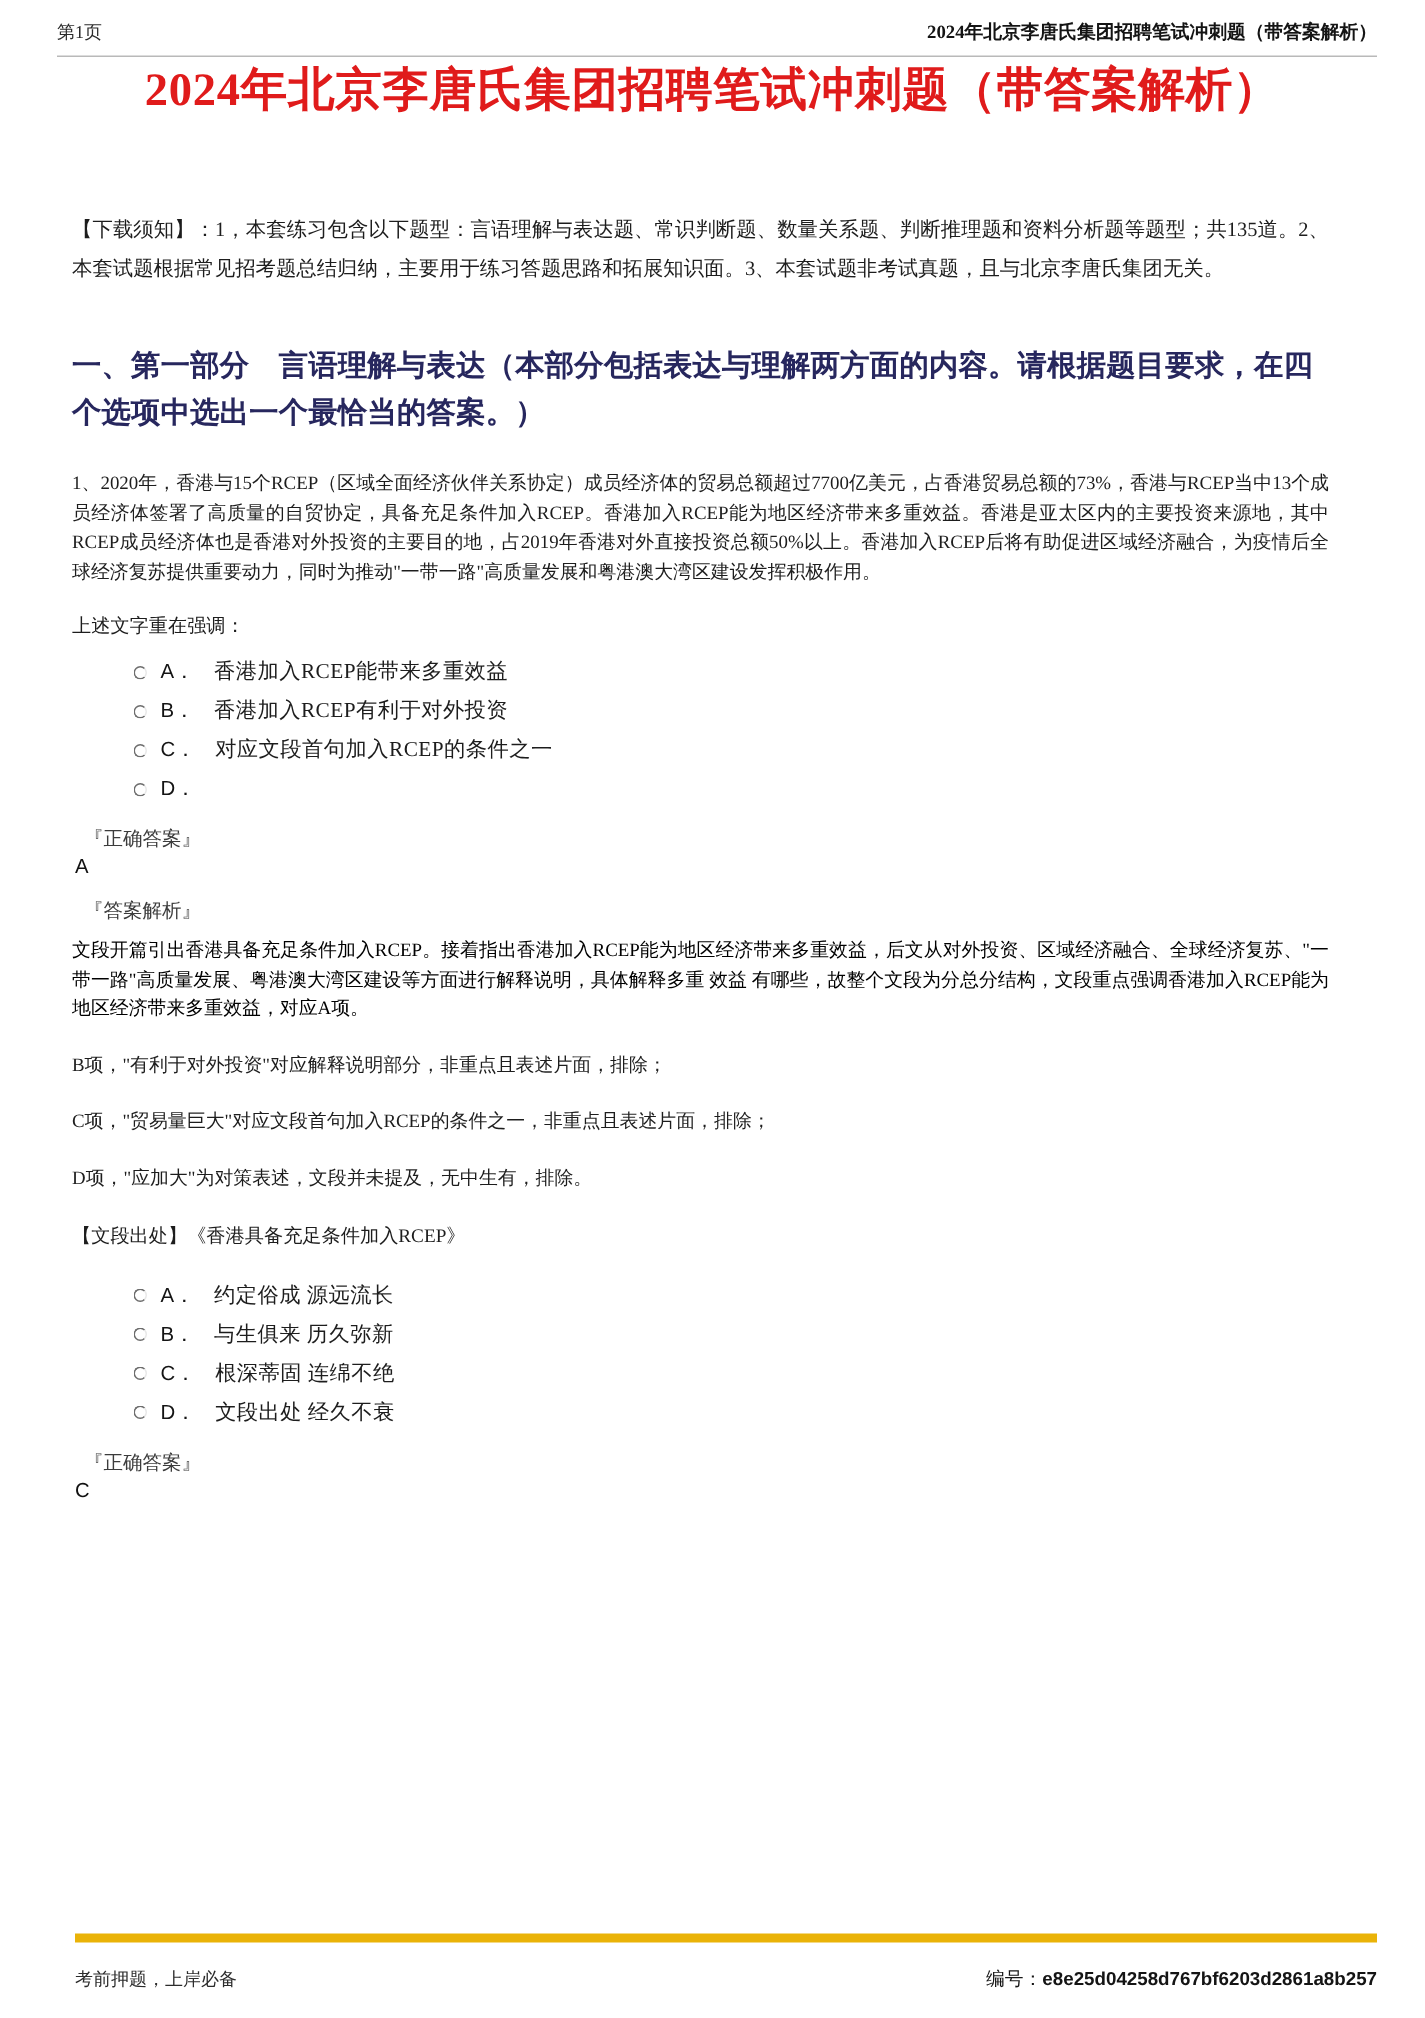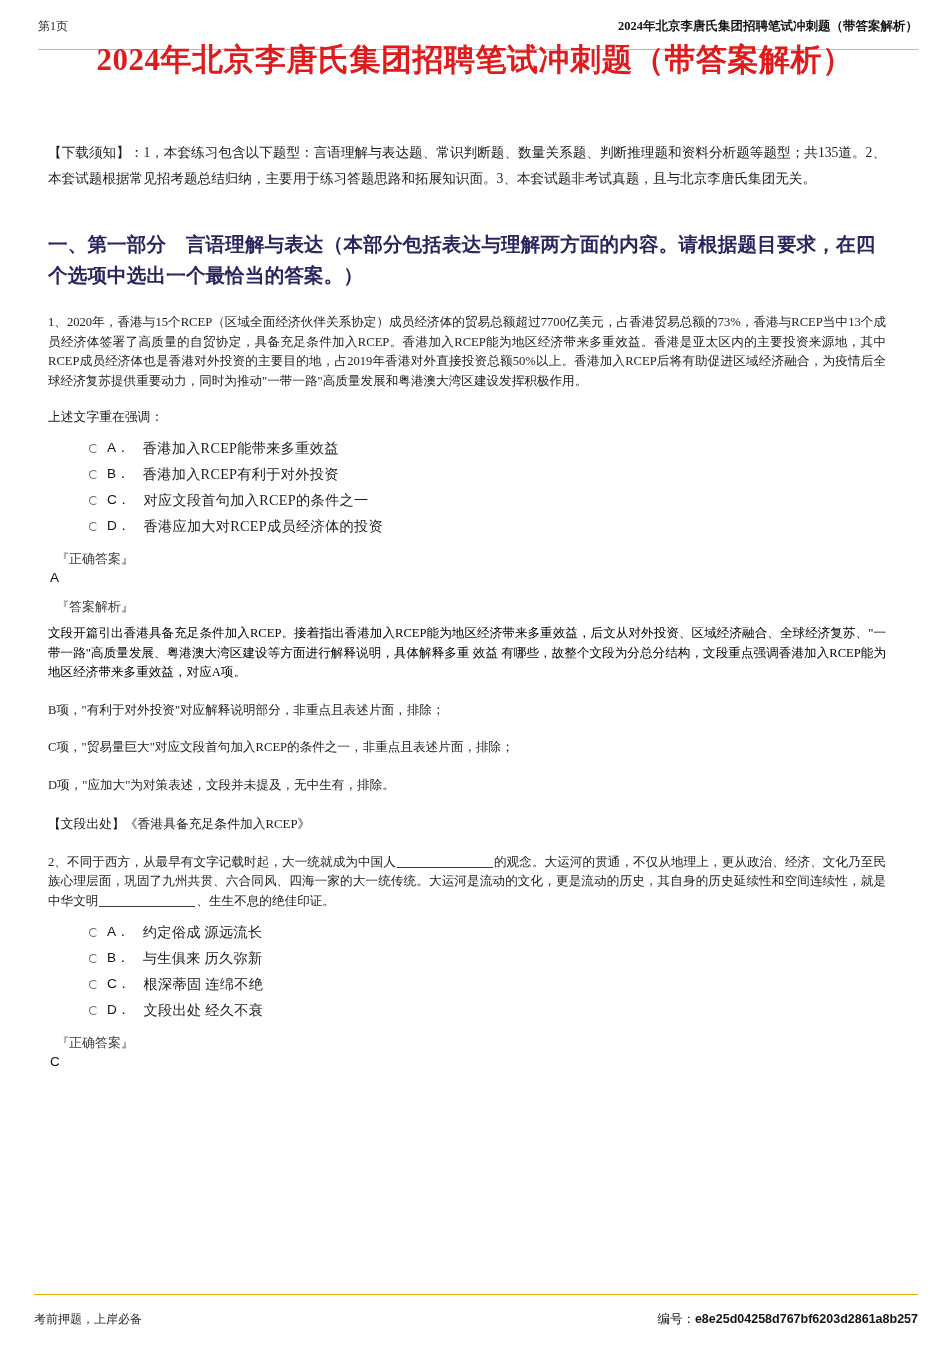--- a/index.html
+++ b/index.html
@@ -23,24 +23,24 @@
   }
 
   
   .run-header {
     position: absolute;
     top: 9px;
     left: 38px;
     right: 32px;
     height: 24px;
     display: flex;
-    align-items: flex-end;
+    align-items: center;
     justify-content: space-between;
     border-bottom: 1px solid #b9b9b9;
-    padding-bottom: 16px;
+    padding-bottom: 4px;
   }
   .run-header .left {
     font-size: 12px;
     line-height: 14px;
     color: #2b2b2b;
     letter-spacing: 0px;
   }
   .run-header .right {
     font-size: 12.5px;
     line-height: 14px;
@@ -177,27 +177,27 @@
     font-size: 12.8px;
     line-height: 19.5px;
     color: #1d1d1d;
     margin: 20px 0 0 0;
   }
 
   
   .run-footer {
     position: absolute;
     bottom: 18px;
-    left: 34px;
+    left: 50px;
     right: 32px;
     height: 26px;
     display: flex;
     align-items: flex-end;
     justify-content: space-between;
-    border-top: 1px solid #eab308;
+    border-top: 6px solid #eab308;
     padding-top: 6px;
   }
   .run-footer .left {
     font-size: 12px;
     line-height: 15px;
     color: #2b2b2b;
   }
   .run-footer .right {
     font-size: 12.5px;
     line-height: 15px;
@@ -243,39 +243,37 @@
           <span class="opt-text">香港加入RCEP有利于对外投资</span>
         </div>
         <div class="option">
           <span class="radio"></span>
           <span class="opt-letter">C．</span>
           <span class="opt-text">对应文段首句加入RCEP的条件之一</span>
         </div>
         <div class="option">
           <span class="radio"></span>
           <span class="opt-letter">D．</span>
-          <span class="opt-text">香港应加大对RCEP成员经济体的投资</span>
         </div>
       </div>
 
       <div class="ans-label">『正确答案』</div>
       <div class="ans-value">A</div>
 
       <div class="ans-label">『答案解析』</div>
       <p class="explain">文段开篇引出香港具备充足条件加入RCEP。接着指出香港加入RCEP能为地区经济带来多重效益，后文从对外投资、区域经济融合、全球经济复苏、"一带一路"高质量发展、粤港澳大湾区建设等方面进行解释说明，具体解释多重 效益 有哪些，故整个文段为分总分结构，文段重点强调香港加入RCEP能为地区经济带来多重效益，对应A项。</p>
 
       <p class="explain-item">B项，"有利于对外投资"对应解释说明部分，非重点且表述片面，排除；</p>
       <p class="explain-item">C项，"贸易量巨大"对应文段首句加入RCEP的条件之一，非重点且表述片面，排除；</p>
       <p class="explain-item">D项，"应加大"为对策表述，文段并未提及，无中生有，排除。</p>
 
       <p class="source-line">【文段出处】《香港具备充足条件加入RCEP》</p>
     </div>
 
     <div style="margin-top:18px;">
-      <p class="q-body tight"><span>2、不同于西方，从最早有文字记载时起，大一统就成为中国人</span><span class="blank"></span><span>的观念。大运河的贯通，不仅从地理上，更从政治、经济、文化乃至民族心理层面，巩固了九州共贯、六合同风、四海一家的大一统传统。大运河是流动的文化，更是流动的历史，其自身的历史延续性和空间连续性，就是中华文明</span><span class="blank"></span><span>、生生不息的绝佳印证。</span></p>
 
 
       <div class="options">
         <div class="option">
           <span class="radio"></span>
           <span class="opt-letter">A．</span>
           <span class="opt-text">约定俗成 源远流长</span>
         </div>
         <div class="option">
           <span class="radio"></span>

